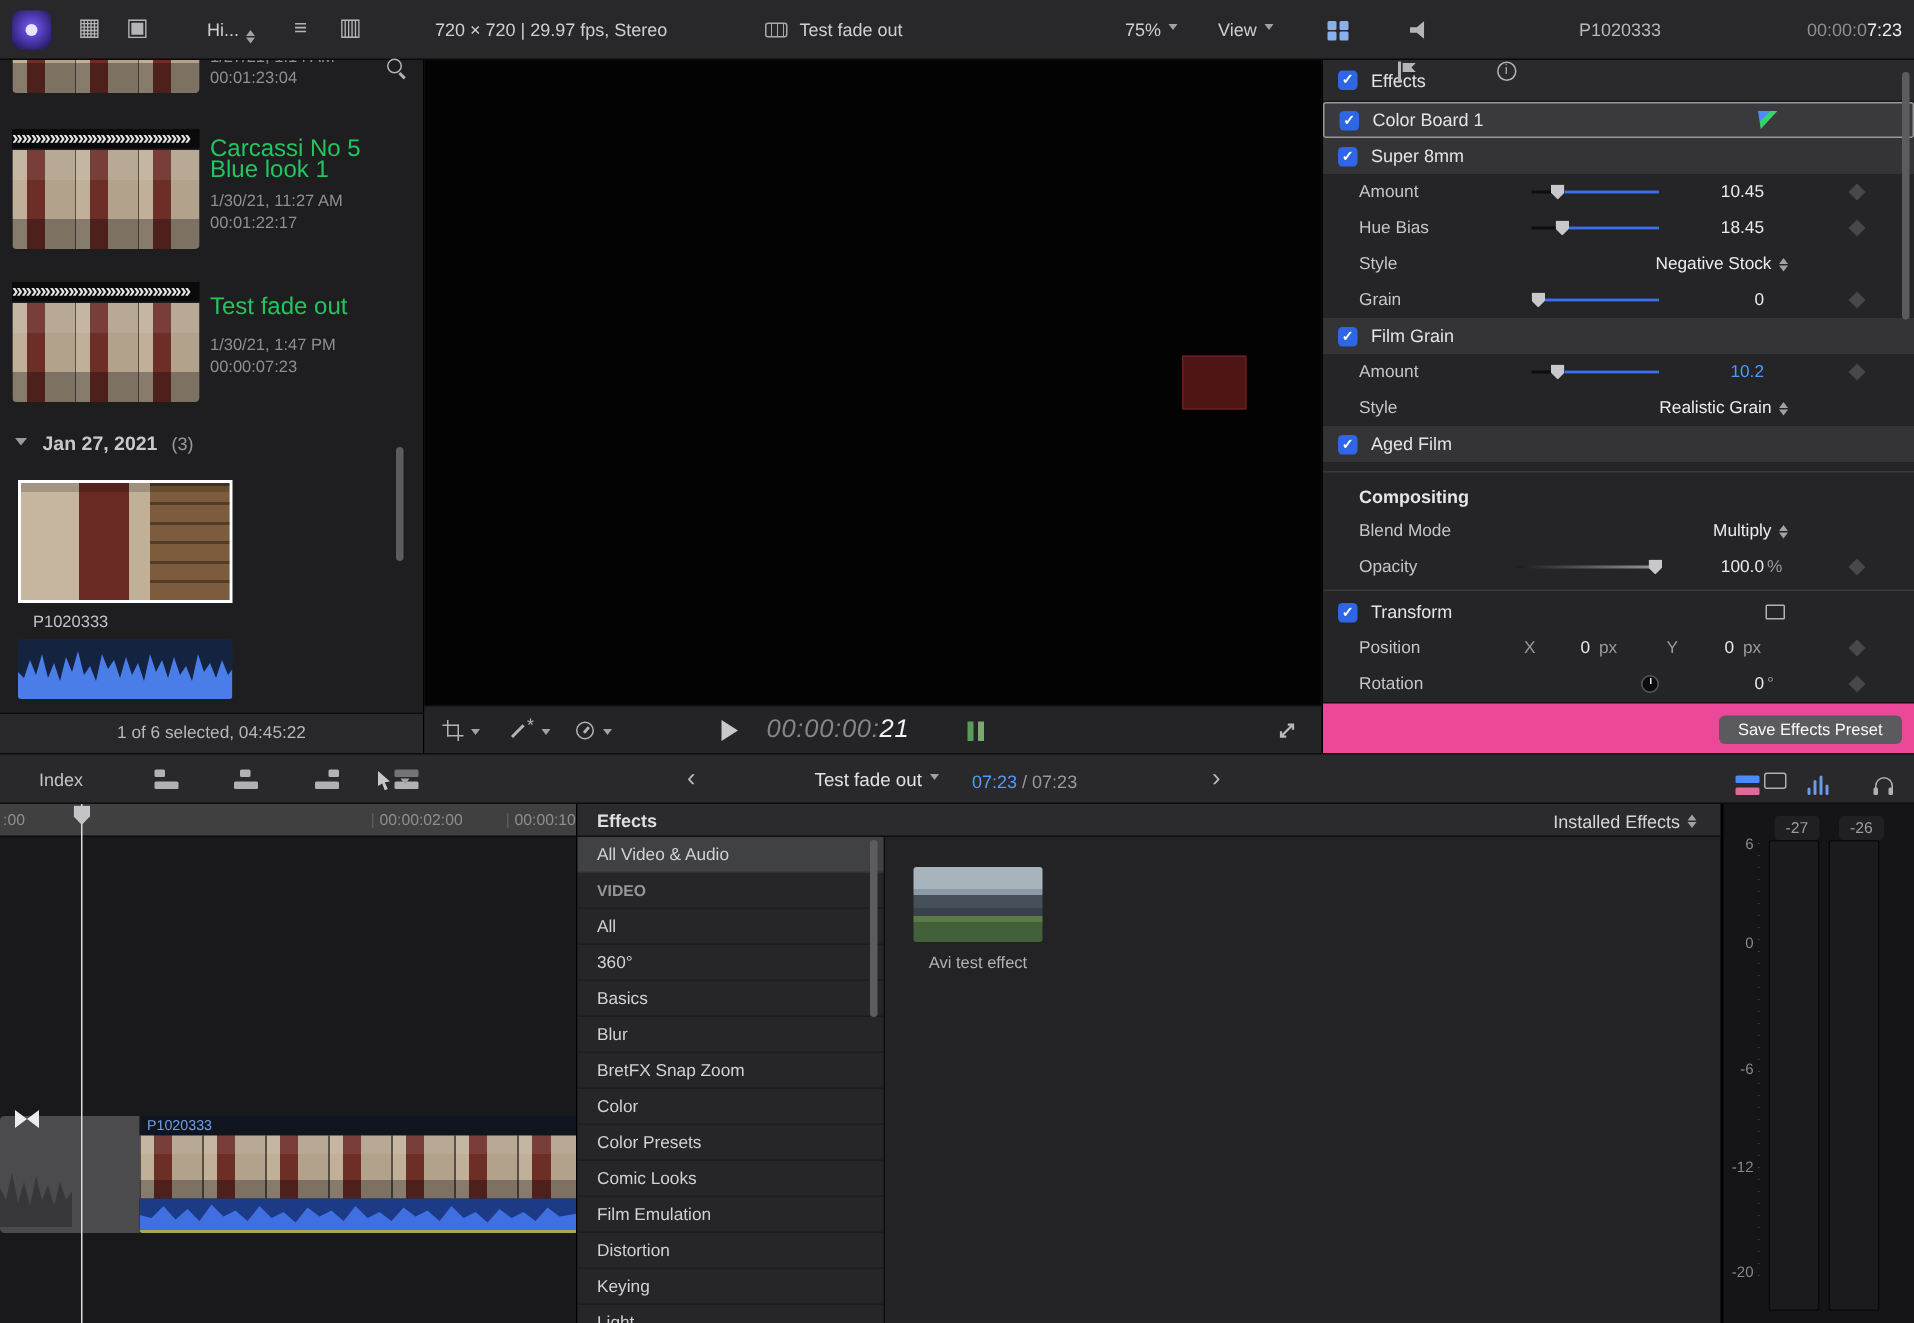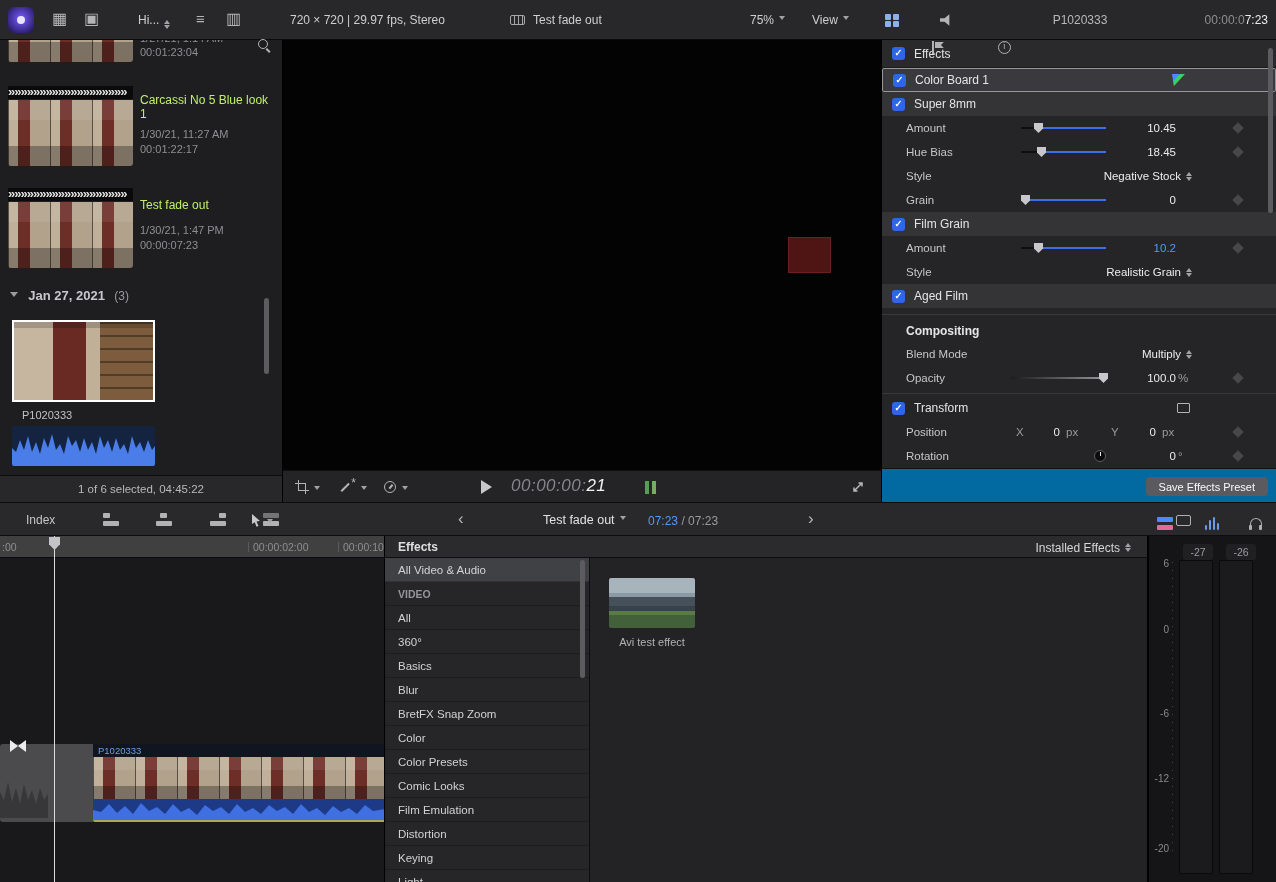--- a/index.html
+++ b/index.html
@@ -38,21 +38,21 @@
 .infoicon::after{content:"i";position:absolute;left:4.5px;top:-1px;font-size:9px;color:#b4b4b6;}
 
 
 #browser{position:absolute;left:0;top:40px;width:283px;height:462px;background:#1e1e20;border-right:1px solid #000;overflow:hidden;}
 .filmstrip{background:
  repeating-linear-gradient(90deg,rgba(0,0,0,.55) 0 1px,rgba(0,0,0,0) 1px 42px),
  linear-gradient(180deg,rgba(255,255,255,.08) 0 30%,rgba(0,0,0,0) 30% 70%,rgba(0,0,0,.3) 70% 100%),
  repeating-linear-gradient(90deg,#c0b09a 0 10px,#6e2e28 10px 22px,#b2a28c 22px 42px);}
 .stripe{background:#0a0a0a;color:#e4e4e4;font-size:13px;line-height:12px;letter-spacing:-1px;overflow:hidden;white-space:nowrap;}
 .stripe::before{content:"»»»»»»»»»»»»»»»»»»»";font-weight:bold;}
-.clipname{color:#bef264;font-size:12px;line-height:14px;}
+.clipname{color:#22c55e;font-size:16px;line-height:14px;}
 .clipmeta{color:#8f8f93;font-size:11px;}
 .scene{background:
  linear-gradient(180deg,rgba(0,0,0,.18) 0 8%,rgba(0,0,0,0) 8%),
  linear-gradient(90deg,#c6b6a0 0 28%,#6a2a24 28% 52%,#c0b098 52% 62%,#7c5c3c 62% 100%);position:relative;}
 .shelves{position:absolute;right:0;top:0;width:38%;height:100%;background:repeating-linear-gradient(180deg,rgba(0,0,0,.35) 0 2px,rgba(0,0,0,0) 2px 13px);}
 .disclosure{display:inline-block;border:4px solid transparent;border-top:5px solid #9a9a9e;margin-right:7px;vertical-align:-1px;}
 .sbar{background:#5c5c60;border-radius:3px;}
 #browser-status{position:absolute;left:0;bottom:0;width:100%;height:27px;background:#28282a;border-top:1px solid #0c0c0e;display:flex;align-items:center;justify-content:center;color:#b8b8ba;font-size:11.5px;}
 
 
@@ -94,21 +94,21 @@
 .cbicon{position:absolute;right:90px;width:13px;height:12px;background:linear-gradient(135deg,#4a8cff 0 34%,#3ad06a 34% 55%,#e0d04a 55% 72%,#b04ae0 72% 100%);clip-path:polygon(0 0,100% 0,14% 100%);}
 .xylab{position:absolute;color:#9a9a9e;}
 .xyval{position:absolute;width:34px;text-align:right;color:#ececee;}
 .dial{position:absolute;left:212px;width:12px;height:12px;border-radius:50%;background:#0c0c0e;border:1px solid #5a5a5e;}
 .dial::after{content:"";position:absolute;left:4.5px;top:0.5px;width:1.5px;height:4px;background:#e8e8ea;}
 .tficon{position:absolute;right:86px;width:13px;height:10px;border:1.2px solid #b4b4b6;border-radius:1px;}
 .iheader2{height:22px;display:flex;align-items:center;padding-left:24px;color:#e6e6e8;font-weight:600;font-size:12px;}
 .divgap{height:12px;position:relative;}
 .divgap.small{height:6px;}
 .divgap::after{content:"";position:absolute;left:0;right:0;top:50%;height:1px;background:#39393c;}
-#inspector-bottom{position:absolute;left:0;bottom:0;width:100%;height:34px;background:#0369a1;border-top:1px solid #121214;}
+#inspector-bottom{position:absolute;left:0;bottom:0;width:100%;height:34px;background:#ec4899;border-top:1px solid #121214;}
 #save-preset{position:absolute;right:8px;top:8px;height:19px;padding:0 13px;background:#5a5a5f;border-radius:4px;color:#fafafa;font-size:11px;display:flex;align-items:center;}
 
 
 #tl-toolbar{position:absolute;left:0;top:502px;width:1276px;height:34px;background:#29292b;border-top:1px solid #0d0d0f;border-bottom:1px solid #0d0d0f;z-index:10;}
 .ei{position:relative;width:20px;height:16px;display:inline-block;}
 .ei i{position:absolute;background:#b2b2b4;border-radius:1px;}
 .hpicon{position:relative;width:14px;height:12px;display:inline-block;}
 .hpicon::before{content:"";position:absolute;left:1px;top:0;width:10px;height:9px;border:1.5px solid #b0b0b2;border-bottom:none;border-radius:6px 6px 0 0;}
 .hpicon::after{content:"";position:absolute;left:0;bottom:0;width:3px;height:5px;background:#b0b0b2;border-radius:1px;box-shadow:10px 0 0 #b0b0b2;}
 .monicon{display:inline-block;width:15px;height:11px;border:1.5px solid #b0b0b2;border-radius:2px;}

